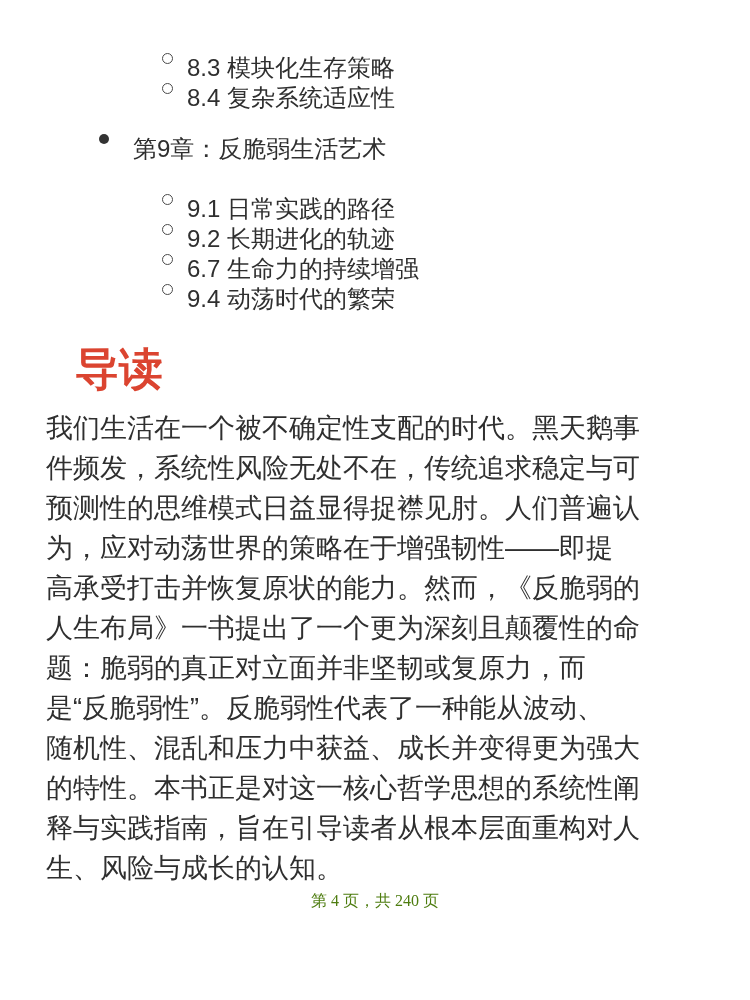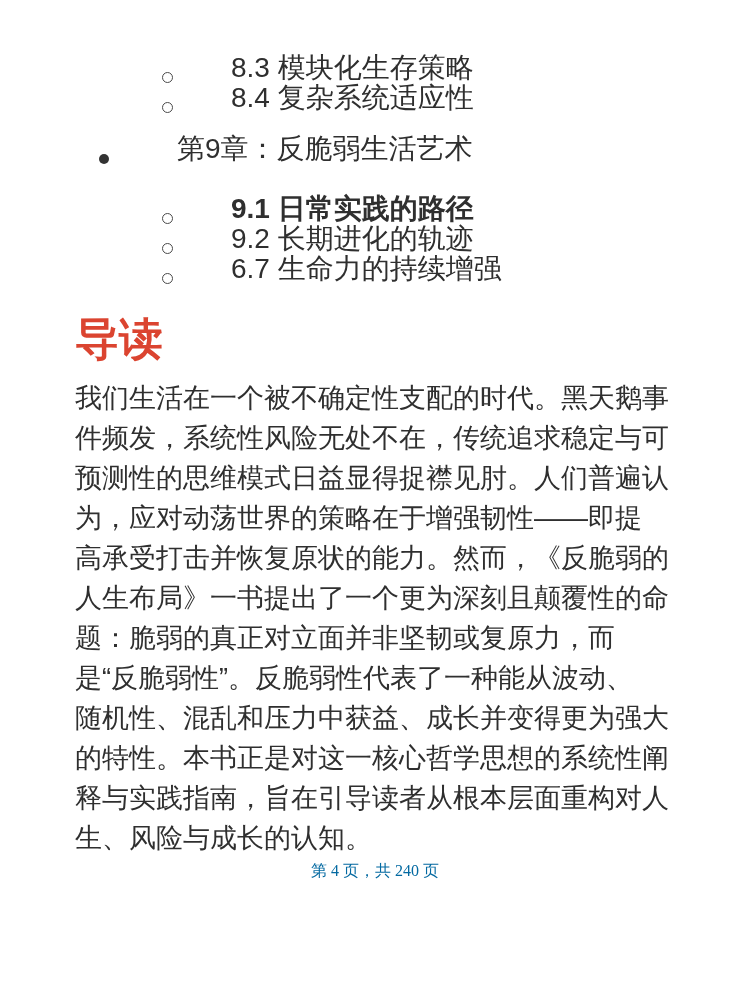--- a/index.html
+++ b/index.html
@@ -17,30 +17,29 @@
     overflow: hidden;
   }
   .page {
     position: relative;
     width: 750px;
     height: 1000px;
   }
   .toc { padding-top: 53px; }
   .toc-row {
     display: flex;
-    align-items: flex-end;
-    font-size: 28px;
+    align-items: flex-start;
+    font-size: 24px;
     line-height: 30px;
-    gap: 44px;
   }
   .toc-row.l1 { margin-left: 99px; }
   .toc-row.l2 { margin-left: 162px; }
   .mt14 { }
   .mt27 { margin-top: 21px; }
-  .mt30 { margin-top: 30px; font-weight: bold; }
+  .mt30 { margin-top: 30px; }
   .bullet-disc {
     width: 10px; height: 10px;
     background: #333333;
     border-radius: 50%;
     margin-right: 24px;
     flex: 0 0 auto;
   }
   .bullet-circle {
     width: 9px; height: 9px;
     border: 1.5px solid #4a4a4a;
@@ -50,34 +49,34 @@
     background: transparent;
   }
   .section-heading {
     margin: 37px 40px 0 75px;
     font-size: 44px;
     line-height: 36px;
     font-weight: bold;
     color: var(--accent);
   }
   .intro-paragraph {
-    margin: 21px 40px 0 75px;
+    margin: 21px 40px 0 46px;
     font-size: 27px;
     line-height: 40px;
     white-space: pre-line;
     color: var(--text);
   }
   .page-footer {
     margin-top: 2px;
     width: 750px;
     text-align: center;
     font-family: "Liberation Serif", "DejaVu Serif", serif;
     font-size: 16px;
     line-height: 22px;
-    color: #0369a1;
+    color: #4d7c0f;
   }
 </style>
 </head>
 <body>
 
 <div class="page">
 
   <div class="toc">
     <div class="toc-row l2">
       <span class="bullet-circle"></span>
@@ -96,20 +95,24 @@
       <span>9.1 日常实践的路径</span>
     </div>
     <div class="toc-row l2 mt14">
       <span class="bullet-circle"></span>
       <span>9.2 长期进化的轨迹</span>
     </div>
     <div class="toc-row l2 mt14">
       <span class="bullet-circle"></span>
       <span>6.7 生命力的持续增强</span>
     </div>
+    <div class="toc-row l2 mt14">
+      <span class="bullet-circle"></span>
+      <span>9.4 动荡时代的繁荣</span>
+    </div>
   </div>
 
   <h2 class="section-heading">导读</h2>
 
   <p class="intro-paragraph">我们生活在一个被不确定性支配的时代。黑天鹅事
 件频发，系统性风险无处不在，传统追求稳定与可
 预测性的思维模式日益显得捉襟见肘。人们普遍认
 为，应对动荡世界的策略在于增强韧性——即提
 高承受打击并恢复原状的能力。然而，《反脆弱的
 人生布局》一书提出了一个更为深刻且颠覆性的命

